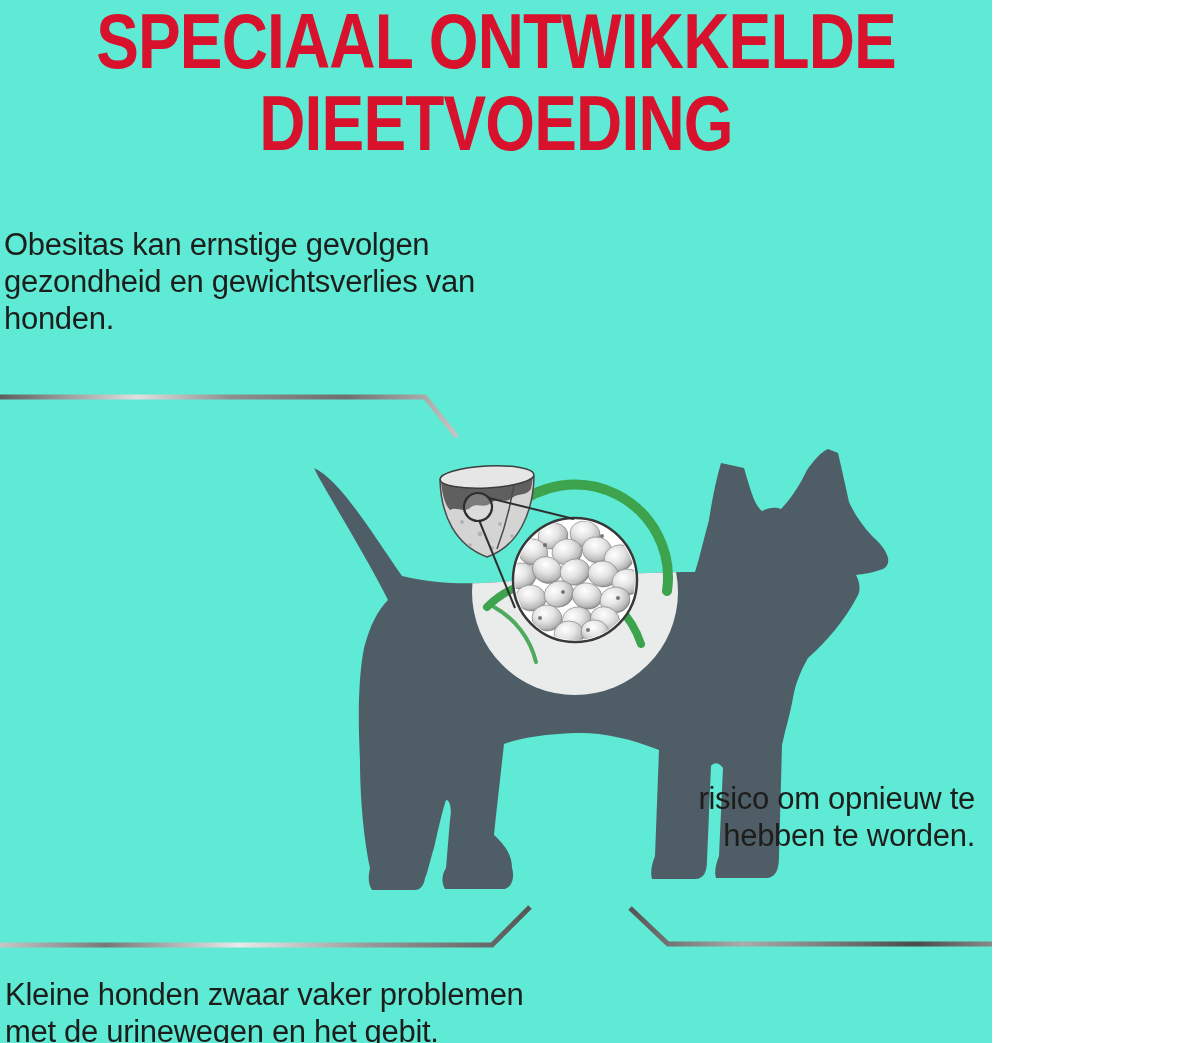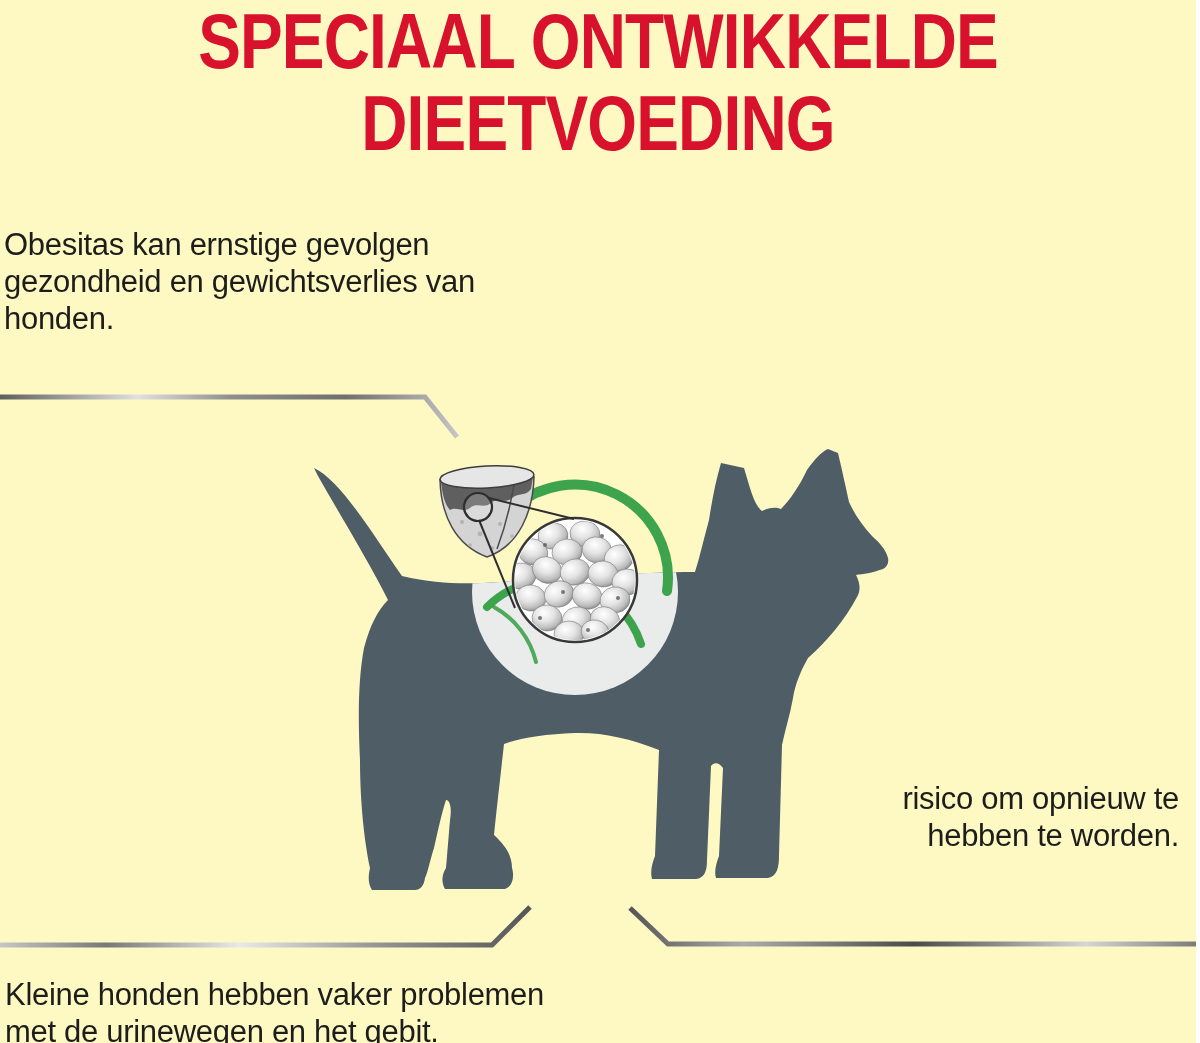--- a/index.html
+++ b/index.html
@@ -1,17 +1,17 @@
 <!DOCTYPE html>
 <html><head>
 <meta charset="utf-8">
 <style>
   html,body{margin:0;padding:0;background:#ffffff;}
   .stage{
-    position:relative;width:1196px;height:1043px;background:#fef9c3;
+    position:relative;width:992px;height:1043px;background:#5eead4;
     overflow:hidden;font-family:"Liberation Sans", sans-serif;
   }
   .title{
     position:absolute;left:0;right:0;top:0;text-align:center;
     color:#d8112c;font-weight:bold;font-size:78px;line-height:82px;
     letter-spacing:-1px;margin:0;
   }
   .title .title-line{display:block;transform:scaleX(0.82);transform-origin:50% 50%;}
   .para{
     position:absolute;color:#1d1d1b;font-size:31px;line-height:37px;
@@ -197,17 +197,17 @@
     <div>gezondheid en gewichtsverlies van</div>
     <div>honden.</div>
   </div>
 
   <div class="para para-regain">
     <div>risico om opnieuw te</div>
     <div>hebben te worden.</div>
   </div>
 
   <div class="para para-smalldogs">
-    <div>Kleine honden hebben vaker problemen</div>
+    <div>Kleine honden zwaar vaker problemen</div>
     <div>met de urinewegen en het gebit.</div>
   </div>
 
 </div>
 
 </body></html>

